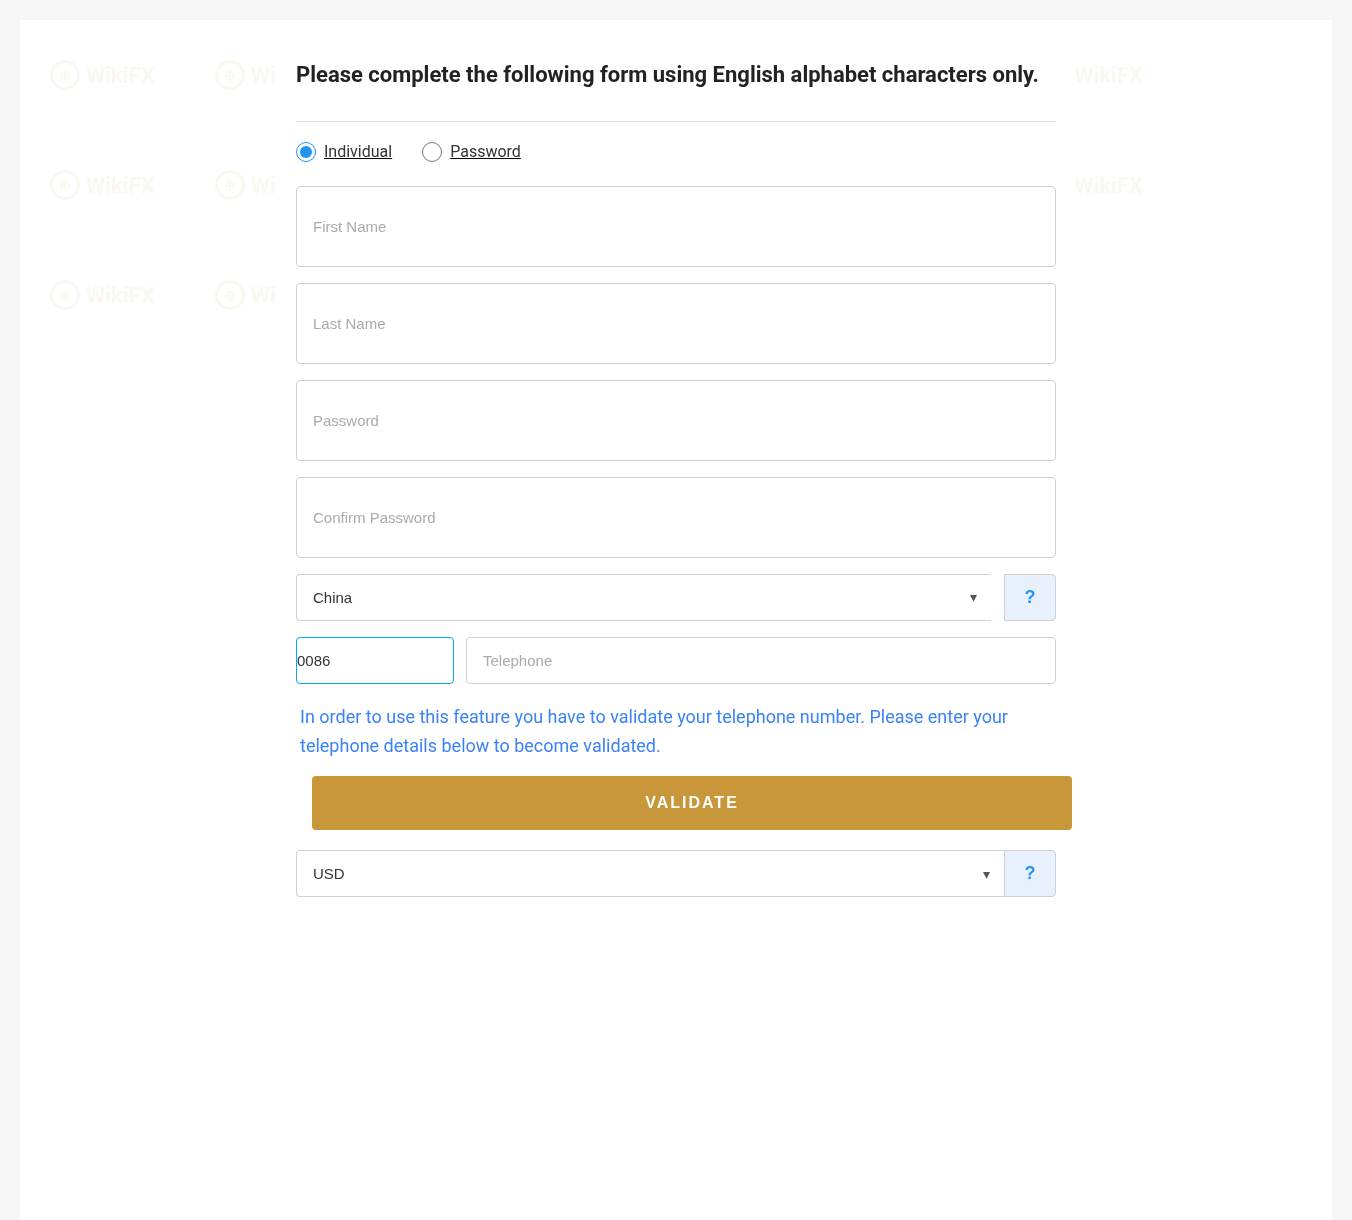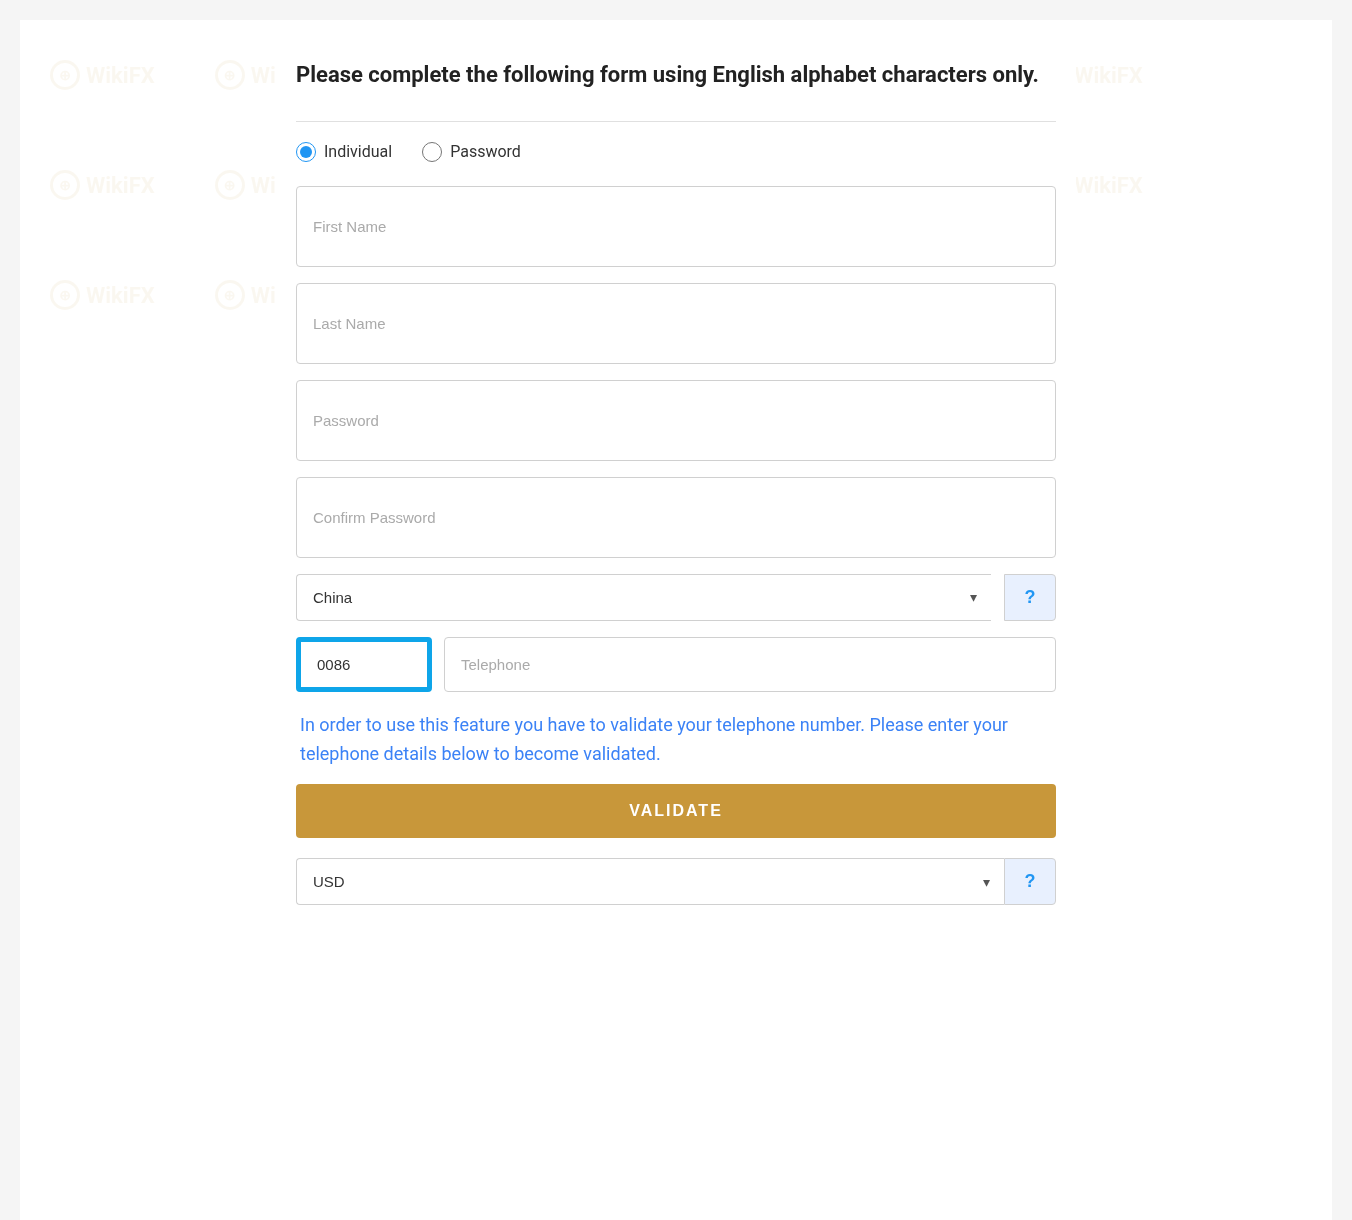--- a/index.html
+++ b/index.html
@@ -93,20 +93,21 @@
       gap: 30px;
       margin-bottom: 24px;
       align-items: center;
     }
 
     .radio-option {
       display: flex;
       align-items: center;
       gap: 8px;
       cursor: pointer;
+      text-decoration: underline;
     }
 
     .radio-option input[type="radio"] {
       width: 20px;
       height: 20px;
       accent-color: #2196f3;
       cursor: pointer;
     }
 
     .radio-label {
@@ -182,23 +183,23 @@
       color: #2196f3;
     }
 
     .phone-row {
       display: flex;
       gap: 12px;
       margin-bottom: 16px;
     }
 
     .phone-code-input {
-      width: 136px;
-      padding: 14px 16px;
-      border: 5px solid #0ea5e9;
+      width: 158px;
+      padding: 14px 0;
+      border: 1px solid #0ea5e9;
       border-radius: 4px;
       font-size: 15px;
       color: #333;
       outline: none;
     }
 
     .phone-number-input {
       flex: 1;
       padding: 14px 16px;
       border: 1px solid #d0d0d0;
@@ -227,20 +228,21 @@
       padding: 18px;
       background: #c8973a;
       border: none;
       border-radius: 4px;
       color: #fff;
       font-size: 16px;
       font-weight: bold;
       letter-spacing: 2px;
       cursor: pointer;
       margin-bottom: 20px;
+      margin-left: 16px;
     }
 
     .currency-row {
       display: flex;
       gap: 0;
       margin-bottom: 16px;
     }
 
     .currency-select-wrapper {
       flex: 1;

